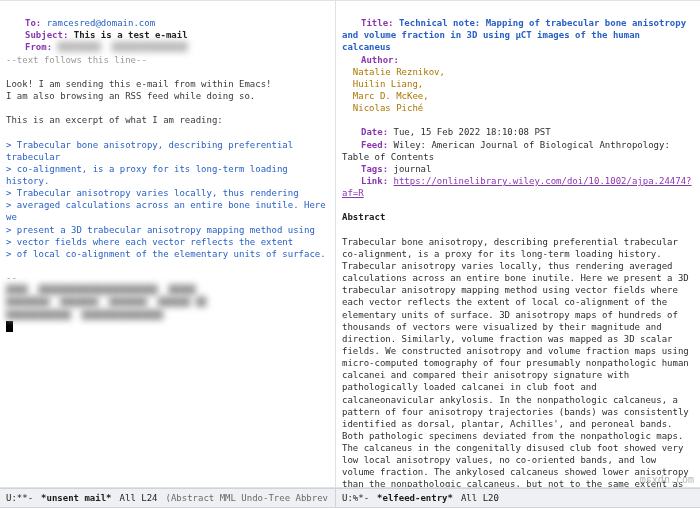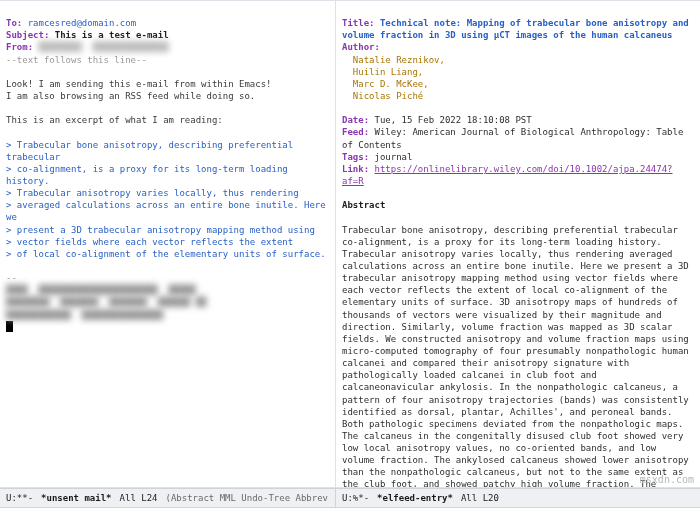--- a/index.html
+++ b/index.html
@@ -29,21 +29,21 @@
   }
   .pane-left {
     width: 48%;
     border-right: 1px solid #dfe2e8;
     color: #3a3a3a;
   }
   .pane-right {
     width: 52%;
     color: #2e2e2e;
   }
-  .hdr-label { color: #8a36b0; font-weight: bold; }
+  .hdr-label { color: #8a36b0; font-weight: bold; margin-left: 19px; }
   .hdr-value { color: #2860c5; }
   .subject-val { color: #1d1d1d; font-weight: bold; }
   .follows { color: #9a9a9a; }
   .quote { color: #2860c5; }
   .title-val { color: #2860c5; font-weight: bold; }
   .author-val { color: #aa7600; margin-top: 8px; }
   .date-val { color: #2e2e2e; }
   .feed-val { color: #2e2e2e; }
   .link-val { color: #8a36b0; text-decoration: underline; }
   .abstract-h { font-weight: bold; color: #1d1d1d; }

